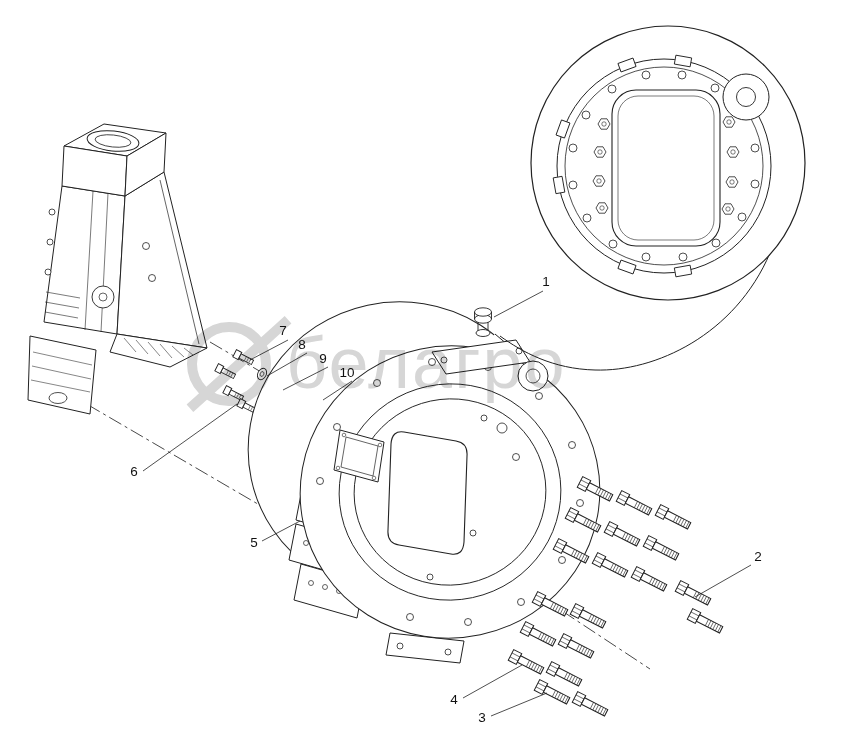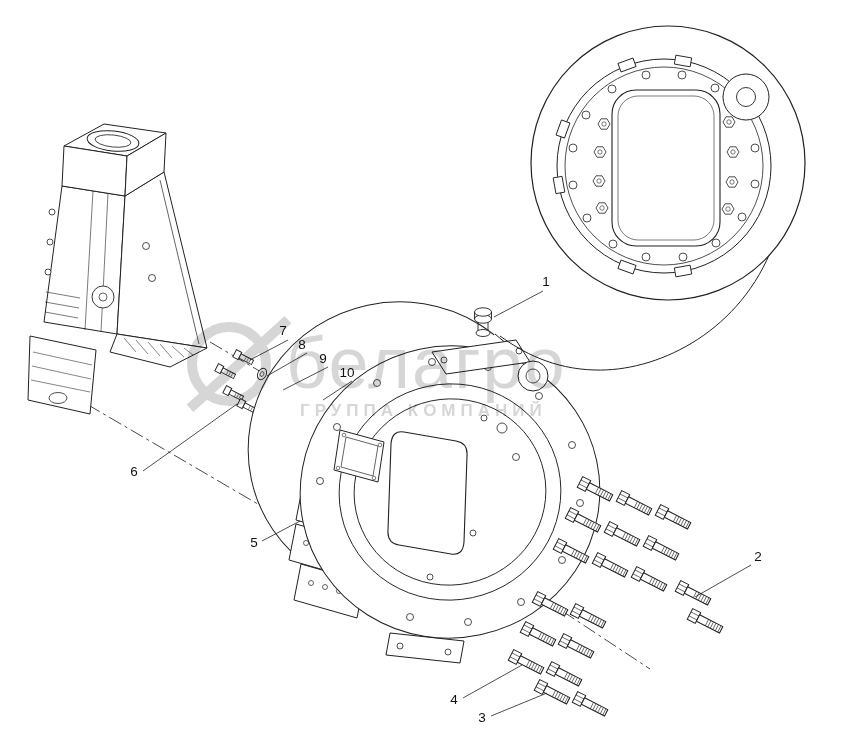--- a/index.html
+++ b/index.html
@@ -268,16 +268,15 @@
     <text class="callout" x="323" y="363" text-anchor="middle">9</text>
     <text class="callout" x="347" y="377" text-anchor="middle">10</text>
   </g>
 </svg>
 
 <div class="watermark">
   <div class="wm-logo">
     <span class="wm-slash"></span>
   </div>
   <div class="wm-text">белагро</div>
-  <div class="wm-sub">ГРУППА КОМПАНИЙ</div>
 </div>
 
 </div>
 
 </body></html>

